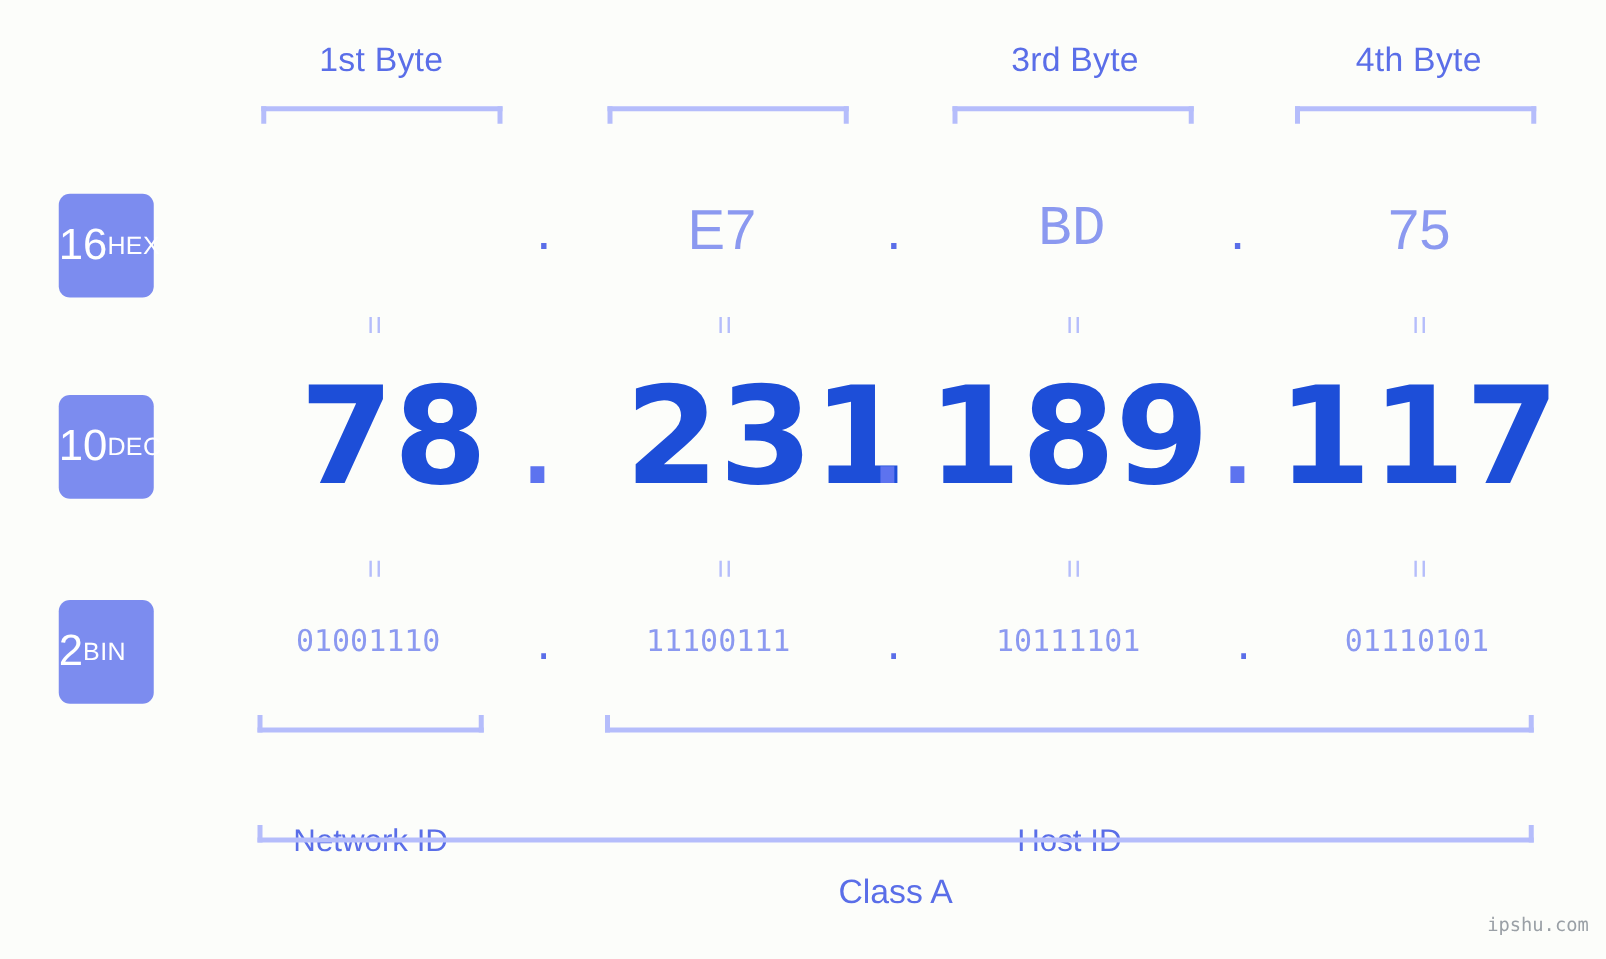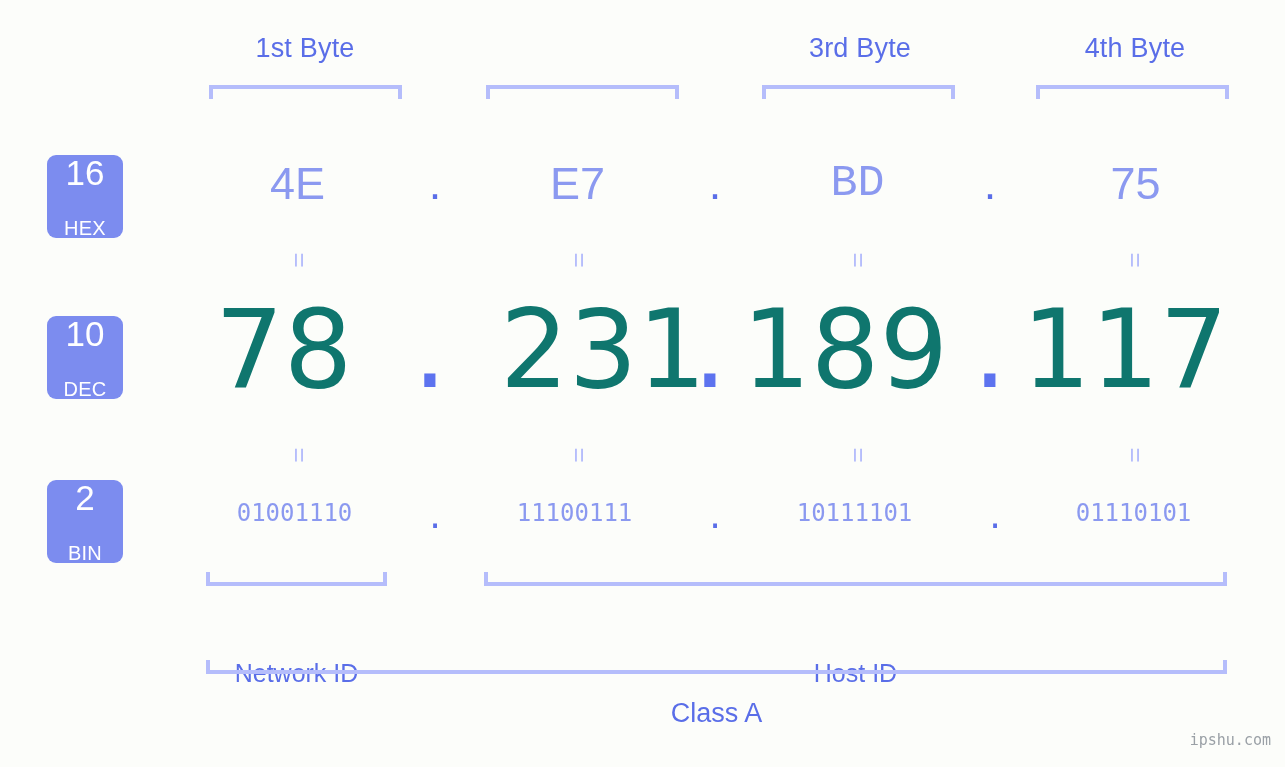--- a/index.html
+++ b/index.html
@@ -54,23 +54,23 @@
   
   .badge {
     position: absolute;
     left: 47px;
     width: 76px;
     height: 83px;
     background: #7c8cef;
     border-radius: 9px;
     color: #ffffff;
     display: flex;
-    flex-direction: column;
+    flex-direction: row;
     align-items: center;
-    justify-content: space-between;
+    justify-content: flex-start;
     line-height: 1;
   }
   .badge .num {
     font-size: 35px;
     font-weight: 400;
     letter-spacing: 0px;
     margin-bottom: 3px;
   }
   .badge .nm {
     font-size: 20px;
@@ -93,23 +93,23 @@
     font-size: 45px;
     color: #5a6ee8;
     text-align: center;
     width: 30px;
   }
 
   .dec-val {
     position: absolute;
     top: 296px;
     font-size: 108px;
-    color: #0f766e;
-    font-weight: 400;
-    text-align: left;
+    color: #1d4ed8;
+    font-weight: 700;
+    text-align: right;
     white-space: nowrap;
     line-height: 1.0;
     font-family: "DejaVu Sans", sans-serif;
   }
   .dec-dot {
     position: absolute;
     top: 296px;
     font-size: 108px;
     color: #5d73ef;
     text-align: center;
@@ -197,21 +197,20 @@
   </div>
   <div class="badge" style="top:316px;">
     <span class="num">10</span>
     <span class="nm">DEC</span>
   </div>
   <div class="badge" style="top:480px;">
     <span class="num">2</span>
     <span class="nm">BIN</span>
   </div>
 
-  <div class="hex-val" style="left:205px; width:185px;">4E</div>
   <div class="hex-dot" style="left:420px;">.</div>
   <div class="hex-val" style="left:485px; width:185px;">E7</div>
   <div class="hex-dot" style="left:700px;">.</div>
   <div class="hex-val" style="left:765px; width:185px;font-family:Liberation Mono, monospace;">BD</div>
   <div class="hex-dot" style="left:975px;">.</div>
   <div class="hex-val" style="left:1043px; width:185px;">75</div>
 
   <div class="eq" style="left:288px; top:247px;">=</div>
   <div class="eq" style="left:568px; top:247px;">=</div>
   <div class="eq" style="left:847px; top:247px;">=</div>

